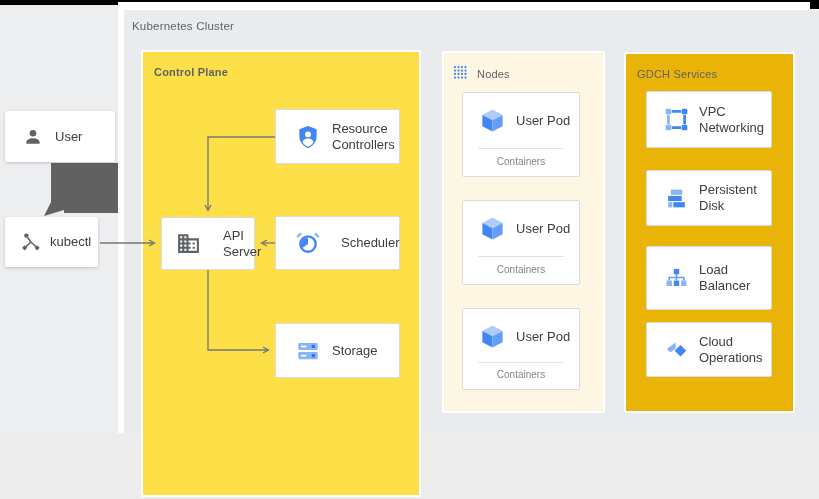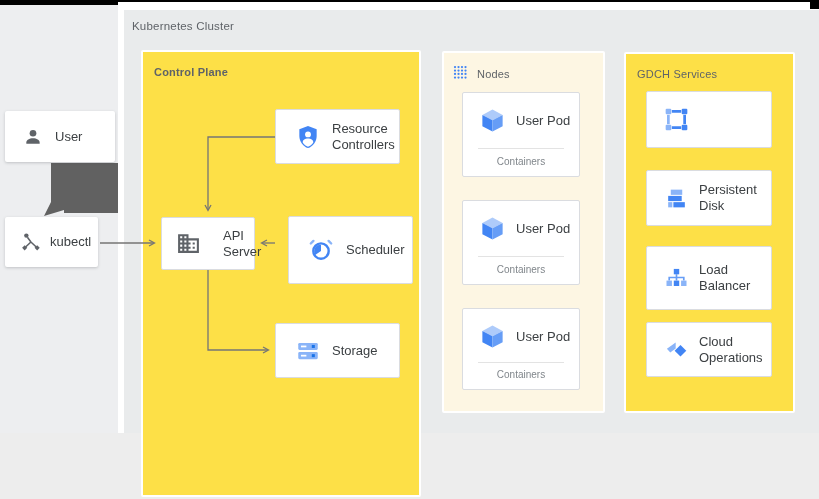--- a/index.html
+++ b/index.html
@@ -11,37 +11,37 @@
   .cluster-box{position:absolute;left:124px;top:10px;width:695px;height:423px;background:#e9ebec;}
   .cluster-label{position:absolute;left:8px;top:10px;font-size:11.5px;color:#5f6368;letter-spacing:.2px;}
   
   .edge-top-line{position:absolute;left:0;top:0;width:819px;height:2px;background:#000;}
   .edge-top-left{position:absolute;left:0;top:0;width:118px;height:5px;background:#000;}
   .edge-top-right{position:absolute;left:810px;top:0;width:9px;height:9px;background:#000;}
   
   .panel{position:absolute;border:2px solid #ffffff;border-radius:2px;box-sizing:border-box;}
   .panel-control{left:141px;top:50px;width:280px;height:447px;background:#fde047;font-weight:bold;}
   .panel-nodes{left:442px;top:51px;width:163px;height:362px;background:#fdf6e3;}
-  .panel-gdch{left:624px;top:52px;width:171px;height:361px;background:#fde047;}
+  .panel-gdch{left:624px;top:52px;width:171px;height:361px;background:#eab308;}
   .panel-label{position:absolute;font-size:11px;color:#5f6368;letter-spacing:.2px;}
   .panel-control .panel-label{left:11px;top:14px;}
   .panel-nodes .panel-label{left:33px;top:15px;}
   .panel-gdch .panel-label{left:11px;top:14px;}
   .nodes-grid-icon{position:absolute;left:8px;top:11px;width:18px;height:18px;}
   
   .card{position:absolute;background:#fff;border:1px solid #dadce0;border-radius:2px;box-sizing:border-box;
         display:flex;align-items:center;color:#3c4043;font-size:13px;line-height:16px;}
   .card .icon{flex:0 0 auto;display:block;}
   .card .lbl{display:block;}
   .actor-card{border:none;box-shadow:0 1px 3px rgba(60,64,67,.25);}
   .card-user{left:5px;top:111px;width:110px;height:51px;padding-left:18px;gap:12px;}
   .card-kubectl{left:5px;top:217px;width:93px;height:50px;padding-left:14px;gap:9px;}
   .card-rc{left:275px;top:109px;width:125px;height:55px;padding-left:19px;gap:11px;}
   .card-api{left:161px;top:217px;width:94px;height:53px;padding-left:14px;gap:22px;}
-  .card-sched{left:275px;top:216px;width:125px;height:68px;padding-left:19px;gap:12px;margin-left:13px;}
+  .card-sched{left:275px;top:216px;width:125px;height:54px;padding-left:19px;gap:20px;}
   .card-storage{left:275px;top:323px;width:125px;height:55px;padding-left:19px;gap:11px;}
   .lbl-narrow{width:72px;}
   .lbl-api{width:50px;}
   
   .pod-card{position:absolute;background:#fff;border:1px solid #dadce0;border-radius:2px;box-sizing:border-box;}
   .pod-1{left:462px;top:92px;width:118px;height:85px;}
   .pod-2{left:462px;top:200px;width:118px;height:85px;}
   .pod-3{left:462px;top:308px;width:118px;height:82px;}
   .pod-top{display:flex;align-items:center;gap:10px;padding:14px 0 0 16px;color:#3c4043;font-size:13px;}
   .pod-divider{position:absolute;left:15px;right:15px;top:55px;height:1px;background:#e3e3e3;}
@@ -221,20 +221,21 @@
   <div class="card card-vpc zhigh">
     <svg class="icon" width="25" height="25" viewBox="0 0 24 24">
       <path d="M7.5 4.2 H16.5 M7.5 19.8 H16.5" stroke="#4285f4" stroke-width="2.6" fill="none"></path>
       <path d="M4.2 7.5 V16.5" stroke="#8ab4f8" stroke-width="2.6" fill="none"></path>
       <path d="M19.8 7.5 V16.5" stroke="#4285f4" stroke-width="2.6" fill="none"></path>
       <rect x="1.6" y="1.6" width="5.4" height="5.4" rx="1" fill="#8ab4f8"></rect>
       <rect x="17" y="1.6" width="5.4" height="5.4" rx="1" fill="#4285f4"></rect>
       <rect x="1.6" y="17" width="5.4" height="5.4" rx="1" fill="#8ab4f8"></rect>
       <rect x="17" y="17" width="5.4" height="5.4" rx="1" fill="#4285f4"></rect>
     </svg>
+    <span class="lbl lbl-narrow">VPC Networking</span>
   </div>
 
   <div class="card card-disk zhigh">
     <svg class="icon" width="25" height="25" viewBox="0 0 24 24">
       <rect x="6.5" y="3.5" width="11" height="5" fill="#8ab4f8"></rect>
       <rect x="4" y="9.5" width="13" height="5" fill="#4285f4"></rect>
       <rect x="9" y="15.5" width="11" height="5" fill="#4285f4"></rect>
       <rect x="4" y="15.5" width="4" height="5" fill="#8ab4f8"></rect>
     </svg>
     <span class="lbl lbl-narrow">Persistent Disk</span>

